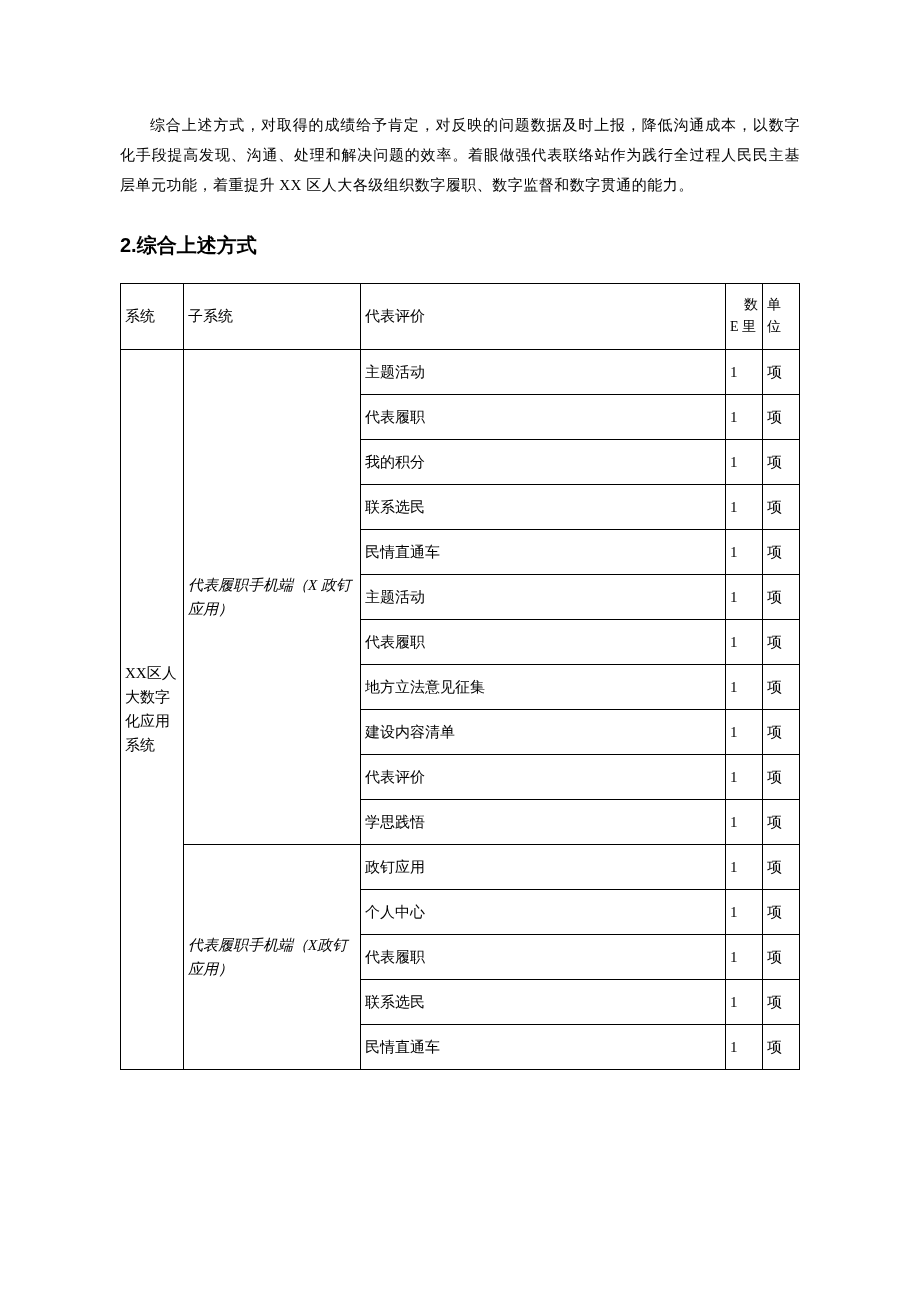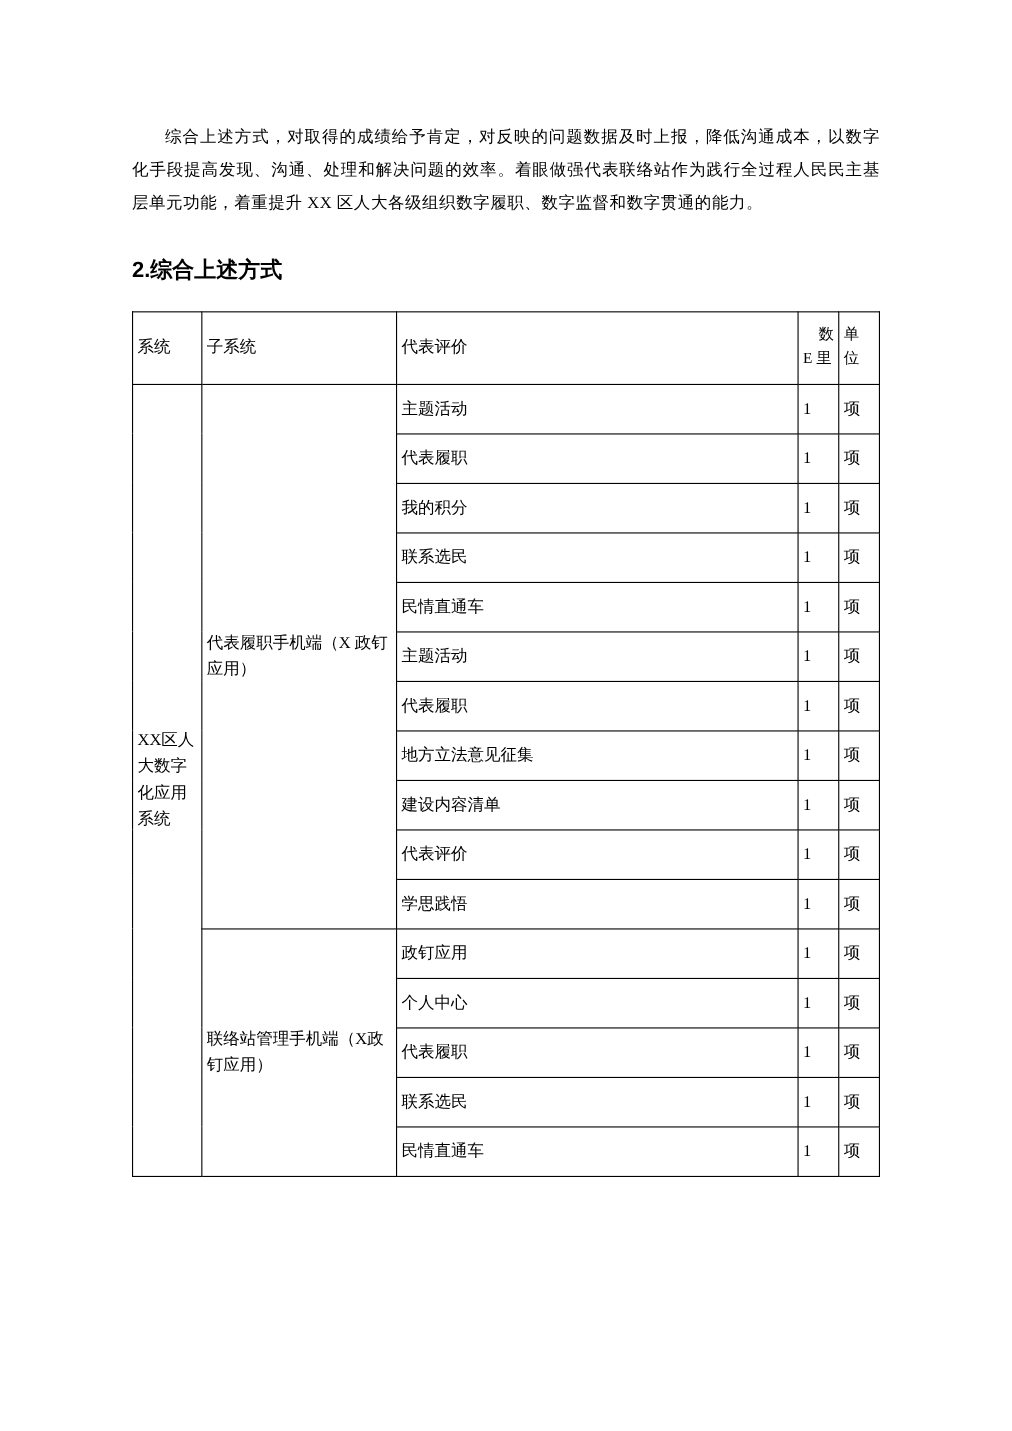--- a/index.html
+++ b/index.html
@@ -59,20 +59,21 @@
   .col-unit{ width: 28px; }
   .hdr-sys { text-align: center; }
   .hdr-qty, .hdr-unit { text-align: left; font-size: 14px; line-height: 1.2; padding: 4px 2px;}
   .rowspan-sys {
     text-align: center;
     vertical-align: middle;
     font-family: Liberation Serif, serif;
   }
   .rowspan-sub {
     vertical-align: middle;
+    font-style: italic;
   }
 </style>
 </head>
 <body>
 
 <div class="page">
 
   <p class="para">综合上述方式，对取得的成绩给予肯定，对反映的问题数据及时上报，降低沟通成本，以数字化手段提高发现、沟通、处理和解决问题的效率。着眼做强代表联络站作为践行全过程人民民主基层单元功能，着重提升 XX 区人大各级组织数字履职、数字监督和数字贯通的能力。</p>
 
   <h2 class="heading">
@@ -149,21 +150,21 @@
         <td class="col-qty">1</td>
         <td class="col-unit">项</td>
       </tr>
       <tr>
         <td class="col-mod">学思践悟</td>
         <td class="col-qty">1</td>
         <td class="col-unit">项</td>
       </tr>
 
       <tr>
-        <td class="col-sub rowspan-sub" rowspan="5">联络站管理手机端（X政钉应用）</td>
+        <td class="col-sub rowspan-sub" rowspan="5">代表履职手机端（X政钉应用）</td>
         <td class="col-mod">政钉应用</td>
         <td class="col-qty">1</td>
         <td class="col-unit">项</td>
       </tr>
       <tr>
         <td class="col-mod">个人中心</td>
         <td class="col-qty">1</td>
         <td class="col-unit">项</td>
       </tr>
       <tr>

